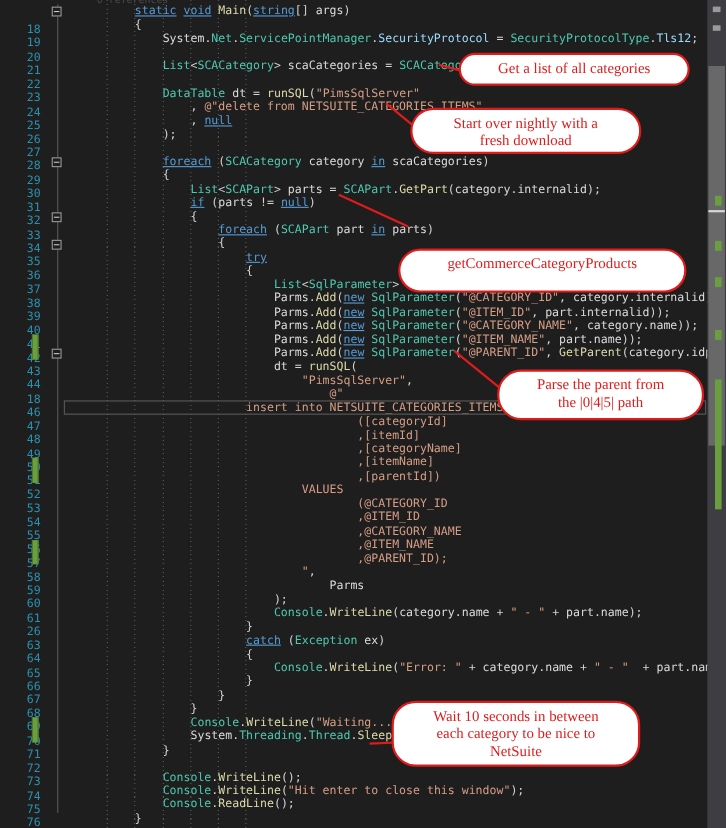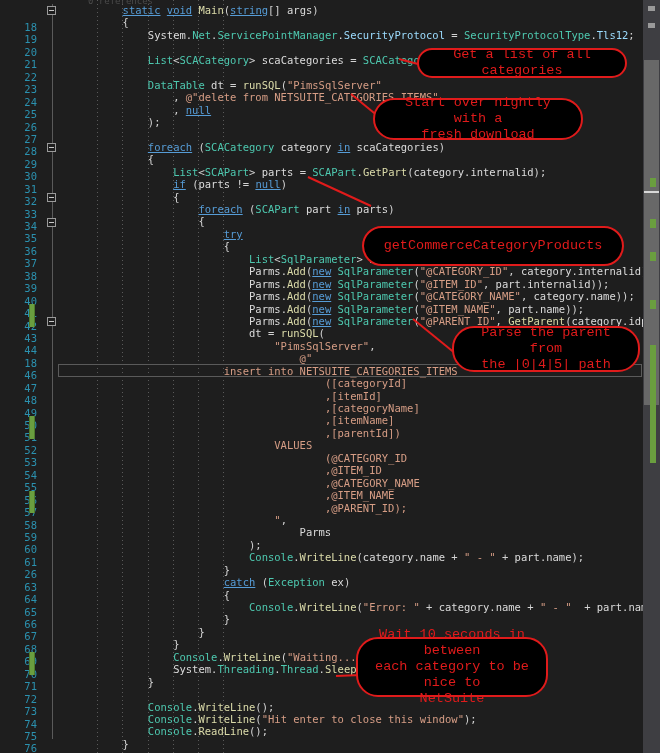--- a/index.html
+++ b/index.html
@@ -166,30 +166,29 @@
   .sb-caret {
     position: absolute;
     right: 1px;
     width: 15px; height: 2px;
     background: #d8d8d8;
   }
 
   
   .callout {
     position: absolute;
-    background: #000000;
+    background: #ffffff;
     border: 2px solid #e01b1b;
     border-radius: 22px;
     color: #e01b1b;
-    font-family: Liberation Mono, monospace;
+    font-family: Liberation Serif, serif;
     font-size: 13.5px;
     line-height: 16px;
     text-align: center;
     display: flex;
-    align-items: center;
     justify-content: center;
     padding: 4px 10px;
     box-sizing: border-box;
     z-index: 20;
   }
   .leader {
     position: absolute;
     z-index: 19;
     overflow: visible;
   }
@@ -308,27 +307,27 @@
       </div>
       <svg class="leader" width="67" height="33" style="left: 307px; top: 176px;">
         <line x1="1" y1="1" x2="64" y2="30" stroke="#e01b1b" stroke-width="2"></line>
       </svg>
       <div class="callout" style="left: 362px; top: 189px; width: 262px; height: 40px; margin-top: 37px;">
         <span>getCommerceCategoryProducts</span>
       </div>
       <svg class="leader" width="47" height="39" style="left: 412px; top: 318px;">
         <line x1="1" y1="1" x2="44" y2="36" stroke="#e01b1b" stroke-width="2"></line>
       </svg>
-      <div class="callout" style="left: 452px; top: 326px; width: 188px; height: 46px;">
+      <div class="callout" style="left: 452px; top: 336px; width: 188px; height: 46px;">
         <span>Parse the parent from<br>the |0|4|5| path</span>
       </div>
       <svg class="leader" width="29" height="5" style="left: 335px; top: 674px;">
         <line x1="1" y1="2" x2="26" y2="1" stroke="#e01b1b" stroke-width="2"></line>
       </svg>
-      <div class="callout" style="left: 356px; top: 637px; width: 192px; height: 60px;">
+      <div class="callout" style="left: 356px; top: 637px; width: 226px; height: 60px;">
         <span>Wait 10 seconds in between<br>each category to be nice to<br>NetSuite</span>
       </div>
     </div>
 
   <div class="scrollbar" id="scrollbar">
     <div class="sb-btn" style="top:1px;">
       <div class="glyph"></div>
     </div>
     <div class="sb-btn" style="top:18px;">
       <div class="glyph"></div>

